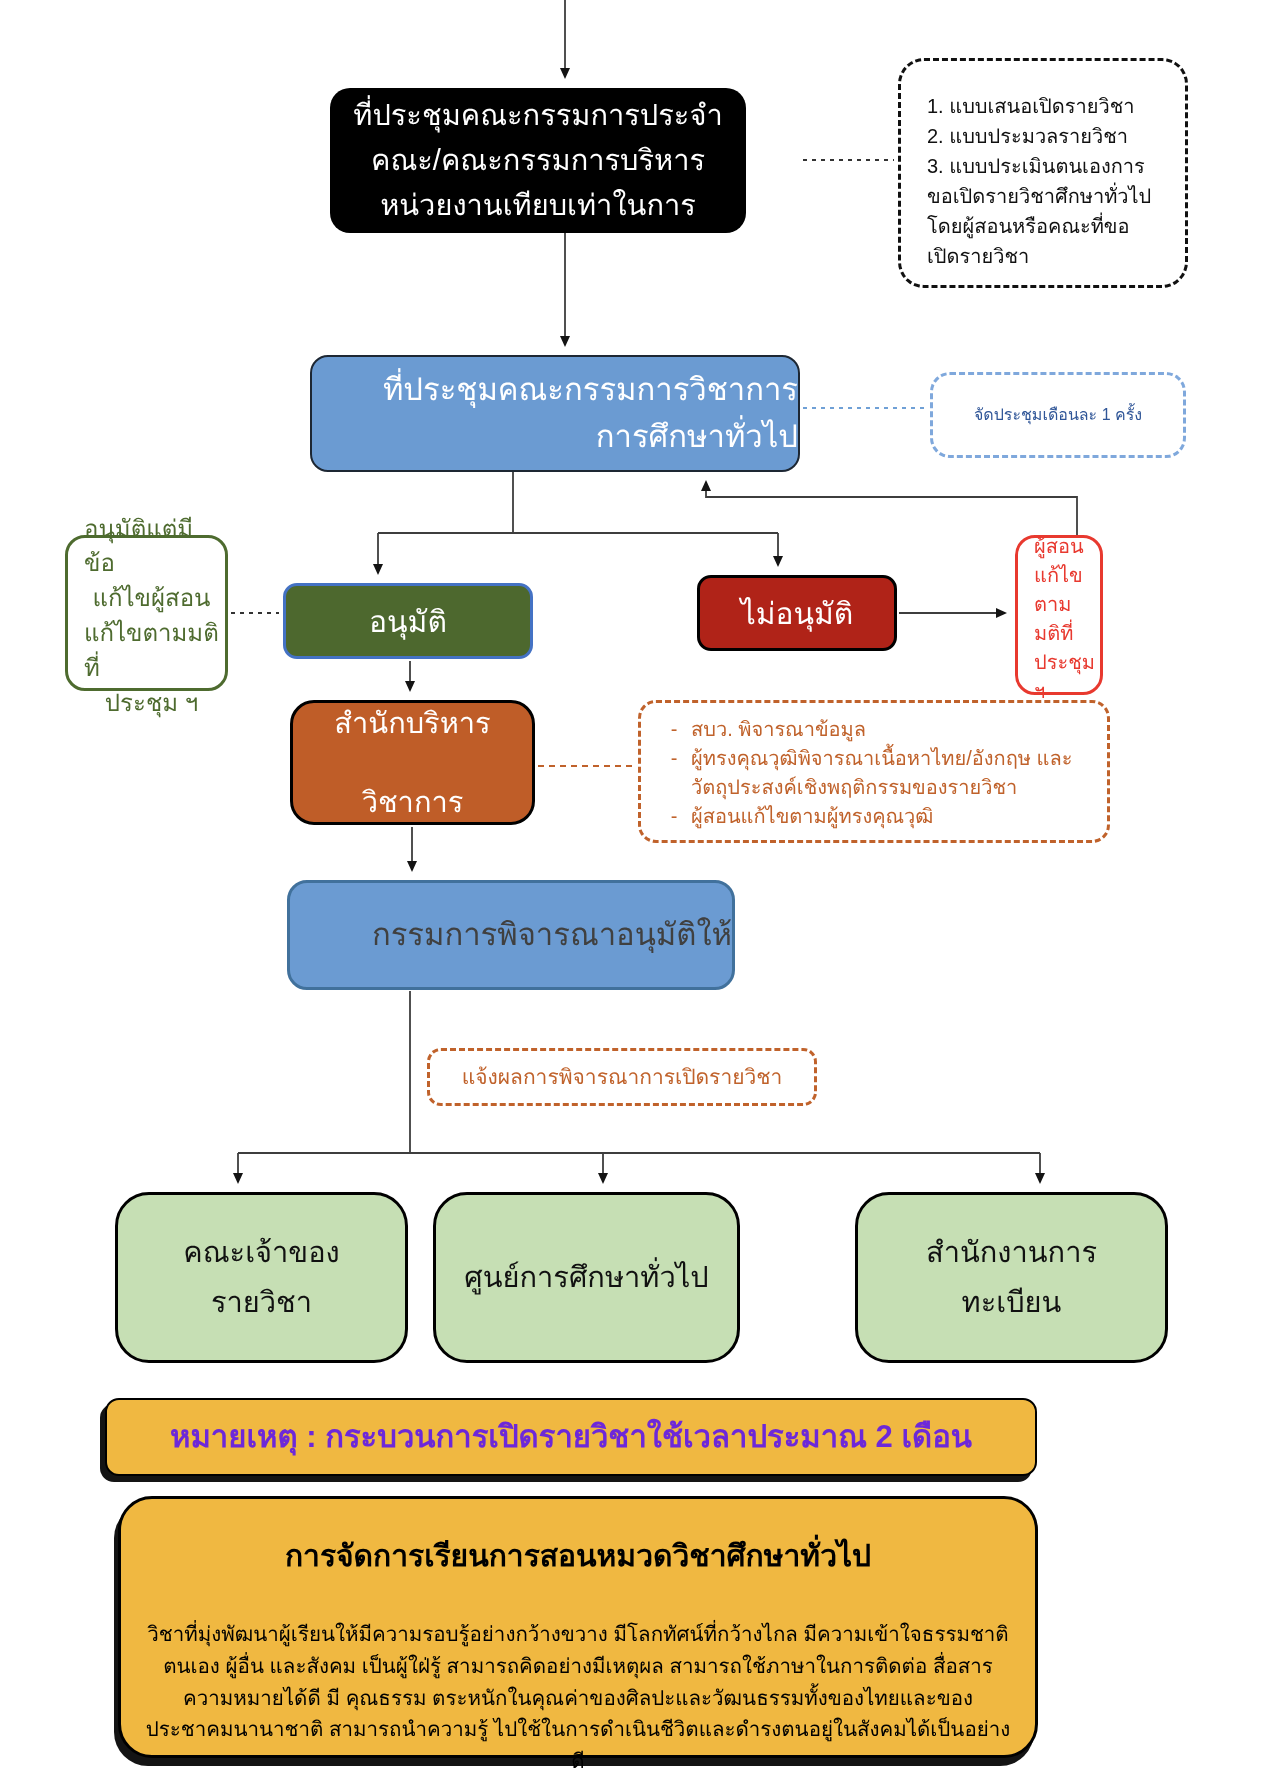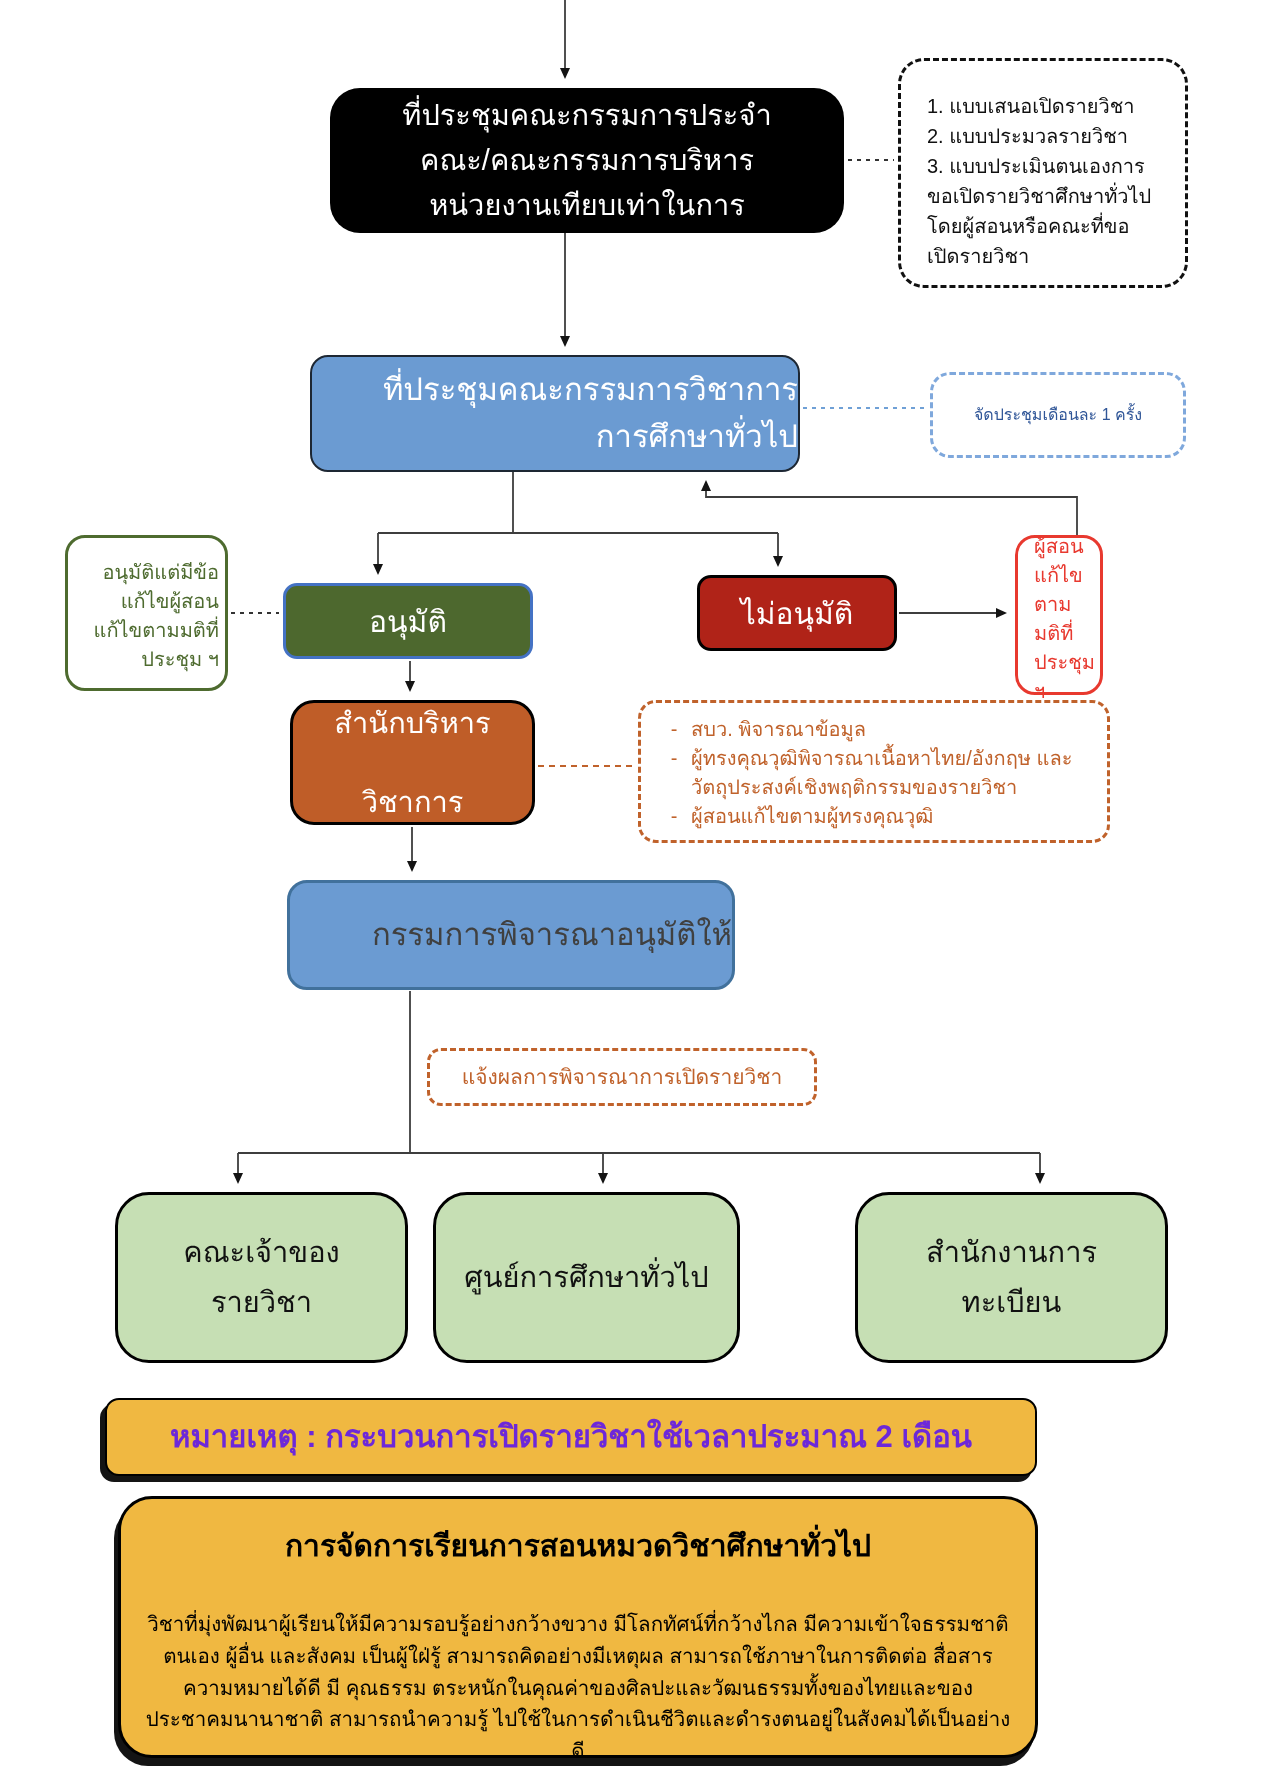--- a/index.html
+++ b/index.html
@@ -4,55 +4,55 @@
 <style>
   html,body{margin:0;padding:0;background:#ffffff;}
   body{font-family:"Liberation Sans","DejaVu Sans",sans-serif;}
   #canvas{position:relative;width:1264px;height:1774px;overflow:hidden;background:#fff;}
   svg.connectors{position:absolute;left:0;top:0;z-index:1;}
   .node{position:absolute;box-sizing:border-box;display:flex;flex-direction:column;
         align-items:center;justify-content:center;text-align:center;z-index:2;line-height:1.5;}
   .node .ln{display:block;}
 
   
-  #black-box{left:330px;top:88px;width:514px;height:145px;background:#000;color:#fff;
-             border-radius:30px;font-size:29px;line-height:1.55;}
+  #black-box{left:330px;top:88px;width:416px;height:145px;background:#000;color:#fff;
+             border-radius:20px;font-size:29px;line-height:1.55;}
   #blue1{left:310px;top:355px;width:490px;height:117px;background:#6B9BD2;color:#fff;
          border:2px solid #1d2733;border-radius:18px;font-size:31px;line-height:1.5;align-items:flex-end;}
   #approve{left:283px;top:583px;width:250px;height:76px;background:#4D682E;color:#fff;
            border:3px solid #4472C4;border-radius:14px;font-size:30px;}
   #not-approve{left:697px;top:575px;width:200px;height:76px;background:#B02318;color:#fff;
                border:3px solid #000;border-radius:14px;font-size:30px;}
   #admin-office{left:290px;top:700px;width:245px;height:125px;background:#BF5D28;color:#fff;
                 border:3px solid #000;border-radius:24px;font-size:29px;line-height:1.55;gap:34px;}
   #blue2{left:287px;top:880px;width:448px;height:110px;background:#6B9BD2;color:#404040;
          border:3px solid #41719C;border-radius:20px;font-size:31px;line-height:1.5;align-items:flex-end;}
   #green1,#green2,#green3{background:#C6DFB4;color:#111;border:3px solid #000;
          border-radius:34px;font-size:29px;line-height:1.7;}
   #green1{left:115px;top:1192px;width:293px;height:171px;}
   #green2{left:433px;top:1192px;width:307px;height:171px;}
   #green3{left:855px;top:1192px;width:313px;height:171px;}
   #remark{left:105px;top:1398px;width:932px;height:78px;background:#F0B841;color:#6d28d9;
           border:2px solid #000;border-radius:14px;font-size:31px;font-weight:bold;
           box-shadow:-5px 6px 0 #141414;}
   #ge-box{left:118px;top:1496px;width:920px;height:262px;background:#F0B841;color:#000;
           border:3px solid #000;border-radius:34px;box-shadow:-4px 8px 0 #141414;
-          justify-content:flex-start;padding:24px 22px 10px 22px;}
+          justify-content:flex-start;padding:34px 22px 10px 22px;}
   #ge-box .title{font-size:30px;font-weight:600;margin-bottom:40px;}
   #ge-box .body{font-size:20.5px;line-height:1.55;max-width:880px;}
 
   
   #doc-note{left:898px;top:58px;width:290px;height:230px;border:3px dashed #111;color:#111;
             border-radius:26px;font-size:20px;text-align:left;align-items:flex-start;
             justify-content:flex-start;padding:30px 10px 8px 26px;line-height:1.5;}
   #meeting-note{left:930px;top:372px;width:256px;height:86px;border:3px dashed #7FA8DC;
             color:#2F5597;border-radius:20px;font-size:16px;}
   #approve-edit-note{left:65px;top:535px;width:163px;height:156px;border:3px solid #4E6B2F;
-            color:#4E6B2F;border-radius:20px;font-size:20px;text-align:left;
-            align-items:flex-end;padding:12px 6px 6px 16px;line-height:1.45;}
+            color:#4E6B2F;border-radius:20px;font-size:24px;text-align:left;
+            align-items:center;padding:12px 6px 6px 16px;line-height:1.45;}
   #instructor-edit-note{left:1015px;top:535px;width:88px;height:160px;border:3px solid #E8392F;
             color:#E8392F;border-radius:20px;font-size:20px;text-align:left;
             align-items:flex-start;padding:12px 4px 4px 16px;line-height:1.45;}
   #review-note{left:638px;top:700px;width:472px;height:143px;border:3px dashed #C0622B;
             color:#C0622B;border-radius:18px;font-size:20px;text-align:left;
             align-items:flex-start;justify-content:center;padding:12px 12px 10px 16px;line-height:1.45;}
   #review-note .bullet{display:flex;}
   #review-note .bullet .dash{width:34px;flex:0 0 34px;text-align:center;}
   #result-note{left:427px;top:1048px;width:390px;height:58px;border:3px dashed #C0622B;
             color:#C0622B;border-radius:14px;font-size:21px;}

